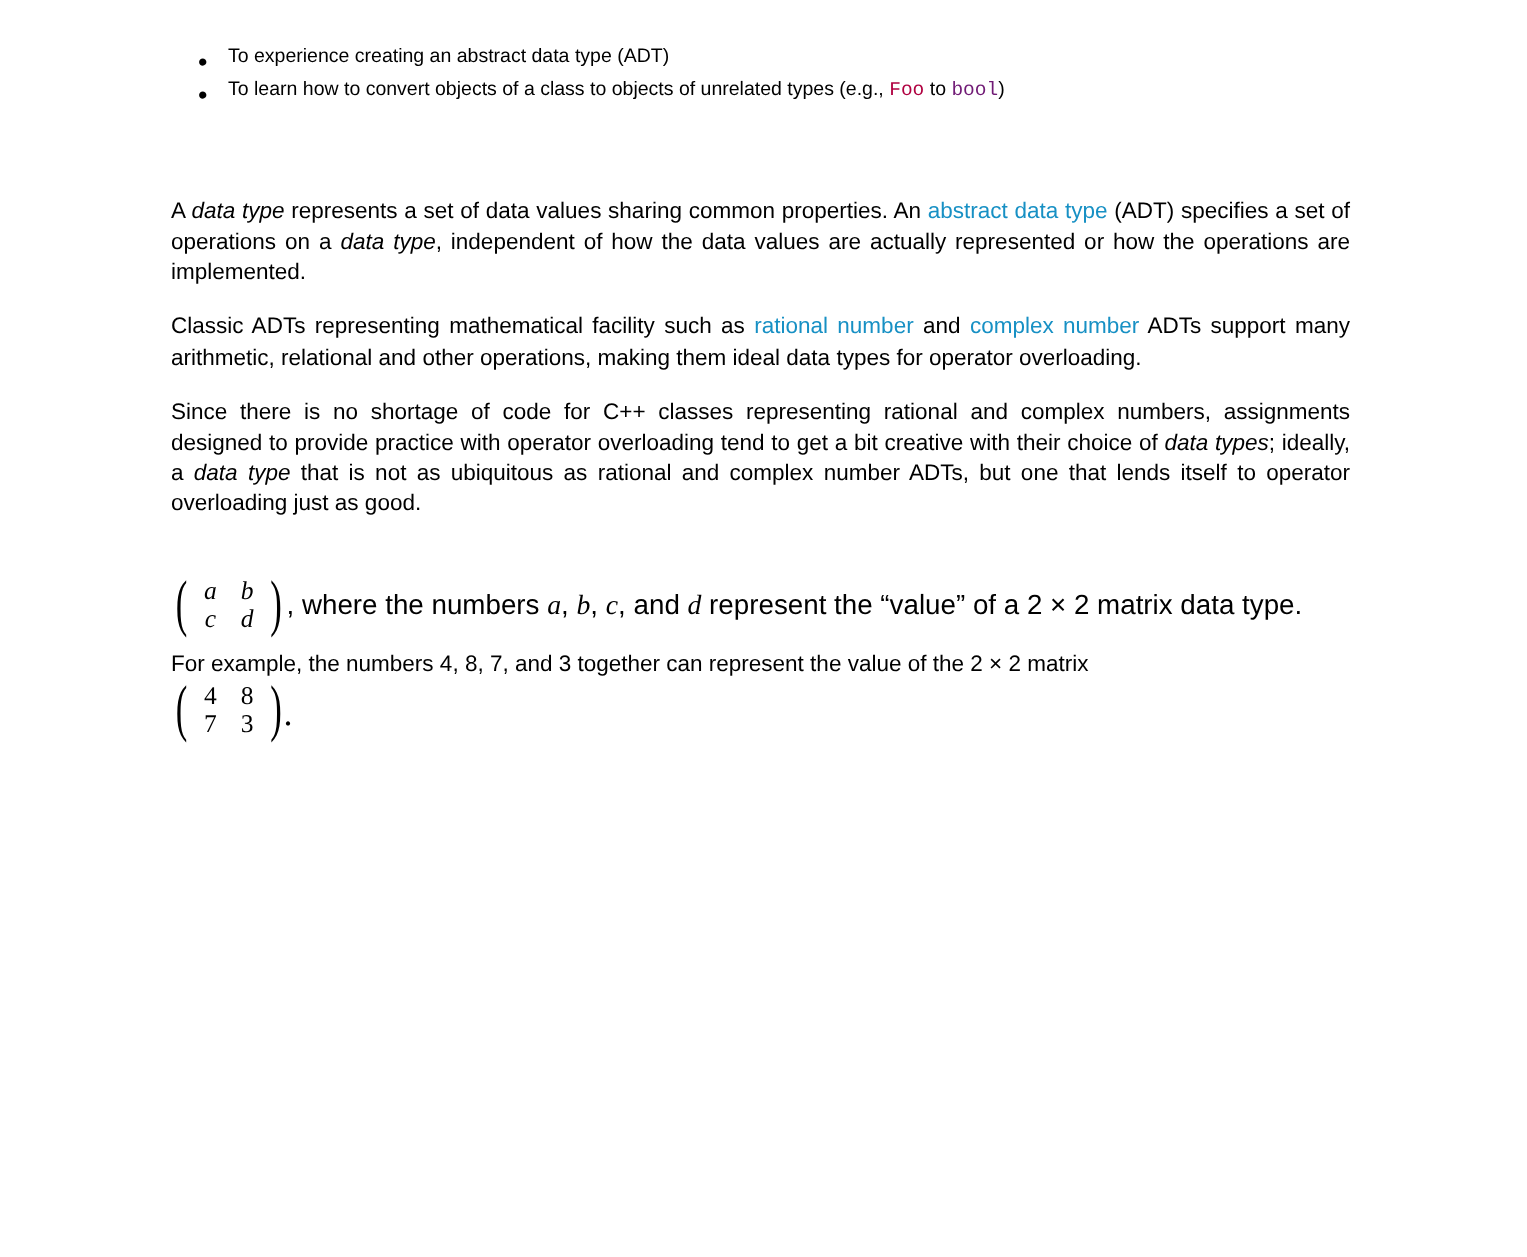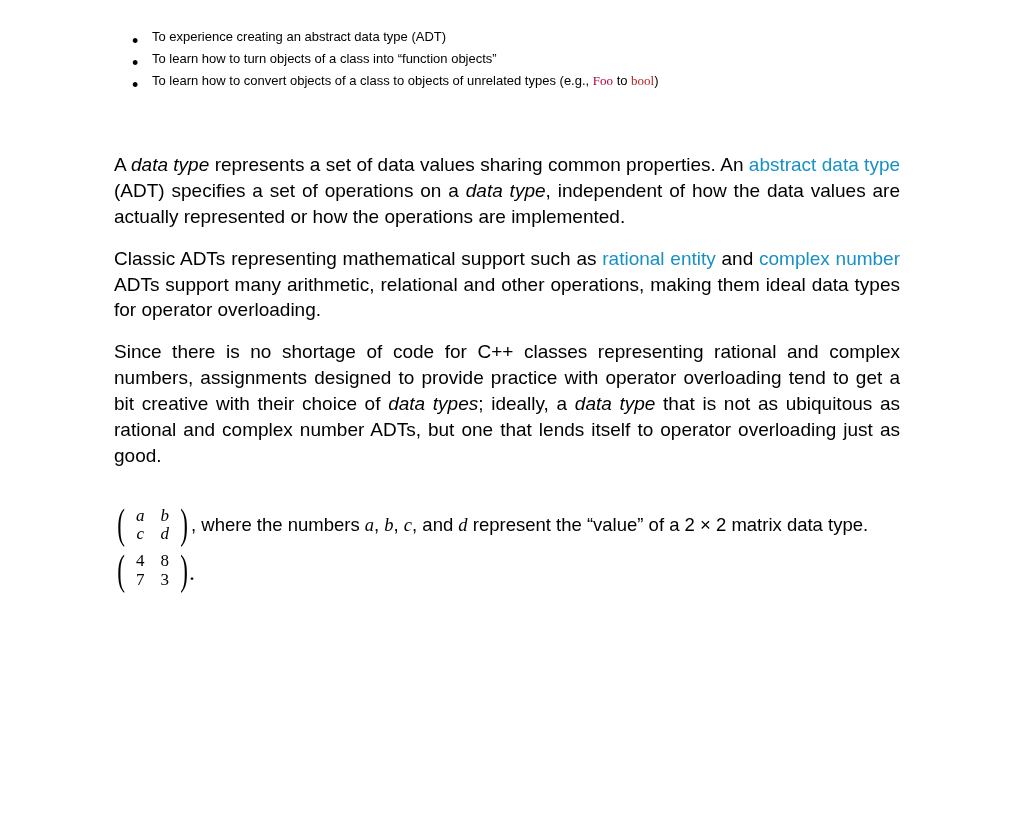--- a/index.html
+++ b/index.html
@@ -33,29 +33,29 @@
       position: relative;
     }
     .obj-list li::before {
       content: "•";
       position: absolute;
       left: -20px;
       top: 0;
       font-size: 18px;
     }
     p.para {
-      font-size: 19px;
+      font-size: 15px;
       margin: 0 4px 16px 0;
       text-align: justify;
       line-height: 1.36;
     }
     .italic { font-style: italic; }
-    .mono { font-family: Liberation Serif, serif; }
+    .mono { font-family: Liberation Mono, monospace; }
     .code-foo { color: #b00040; }
-    .code-bool { color: #b91c1c; }
+    .code-bool { color: #701a75; }
     .link { color: #1790c4; }
     .math-it { font-family: "Cambria Math", "Times New Roman", serif; font-style: italic; }
 
     .bg-gap { height: 26px; }
     .mat-gap { height: 22px; }
 
     
     .mwrap {
       display: inline-flex;
       align-items: center;
@@ -100,35 +100,34 @@
     }
   </style>
 </head>
 <body>
 
 <div class="page">
 
 
   <ul class="obj-list">
     <li><span>To experience creating an abstract data type (ADT)</span></li>
-    <li><span>To learn how to turn objects of a class into “function objects”</span></li>
     <li>
       <span>To learn how to convert objects of a class to objects of unrelated types (e.g., </span><span class="mono code-foo">Foo</span><span> to </span><span class="mono code-bool">bool</span><span>)</span>
     </li>
   </ul>
 
   <div class="bg-gap"></div>
 
 
   <p class="para">
     <span>A </span><span class="italic">data type</span><span> represents a set of data values sharing common properties. An </span><span class="link">abstract data type</span><span> (ADT) specifies a set of operations on a </span><span class="italic">data type</span><span>, independent of how the data values are actually represented or how the operations are implemented.</span>
   </p>
 
   <p class="para">
-    <span>Classic ADTs representing mathematical support such as </span><span class="link">rational entity</span><span> and </span><span class="link">complex number</span><span> ADTs support many arithmetic, relational and other operations, making them ideal data types for operator overloading.</span>
+    <span>Classic ADTs representing mathematical facility such as </span><span class="link">rational number</span><span> and </span><span class="link">complex number</span><span> ADTs support many arithmetic, relational and other operations, making them ideal data types for operator overloading.</span>
   </p>
 
   <p class="para">
     <span>Since there is no shortage of code for C++ classes representing rational and complex numbers, assignments designed to provide practice with operator overloading tend to get a bit creative with their choice of </span><span class="italic">data types</span><span>; ideally, a </span><span class="italic">data type</span><span> that is not as ubiquitous as rational and complex number ADTs, but one that lends itself to operator overloading just as good.</span>
   </p>
 
   <div class="mat-gap"></div>
 
 
 
@@ -142,20 +141,23 @@
         </span>
         <span class="mrow">
           <span class="mcell">c</span>
           <span class="mcell">d</span>
         </span>
       </span>
       <span class="paren">)</span>
     </span><span class="aftermat"><span>, where the numbers </span><span class="math-it">a</span><span>, </span><span class="math-it">b</span><span>, </span><span class="math-it">c</span><span>, and </span><span class="math-it">d</span><span> represent the “value” of a 2 × 2 matrix data type.</span></span>
   </div>
 
+  <p class="para" style="margin-top:10px; margin-bottom:2px;">
+    <span>For example, the numbers 4, 8, 7, and 3 together can represent the value of the 2 × 2 matrix</span>
+  </p>
 
   <div class="mat-line">
     <span class="mwrap">
       <span class="paren">(</span>
       <span class="mtab">
         <span class="mrow">
           <span class="mcell num">4</span>
           <span class="mcell num">8</span>
         </span>
         <span class="mrow">

